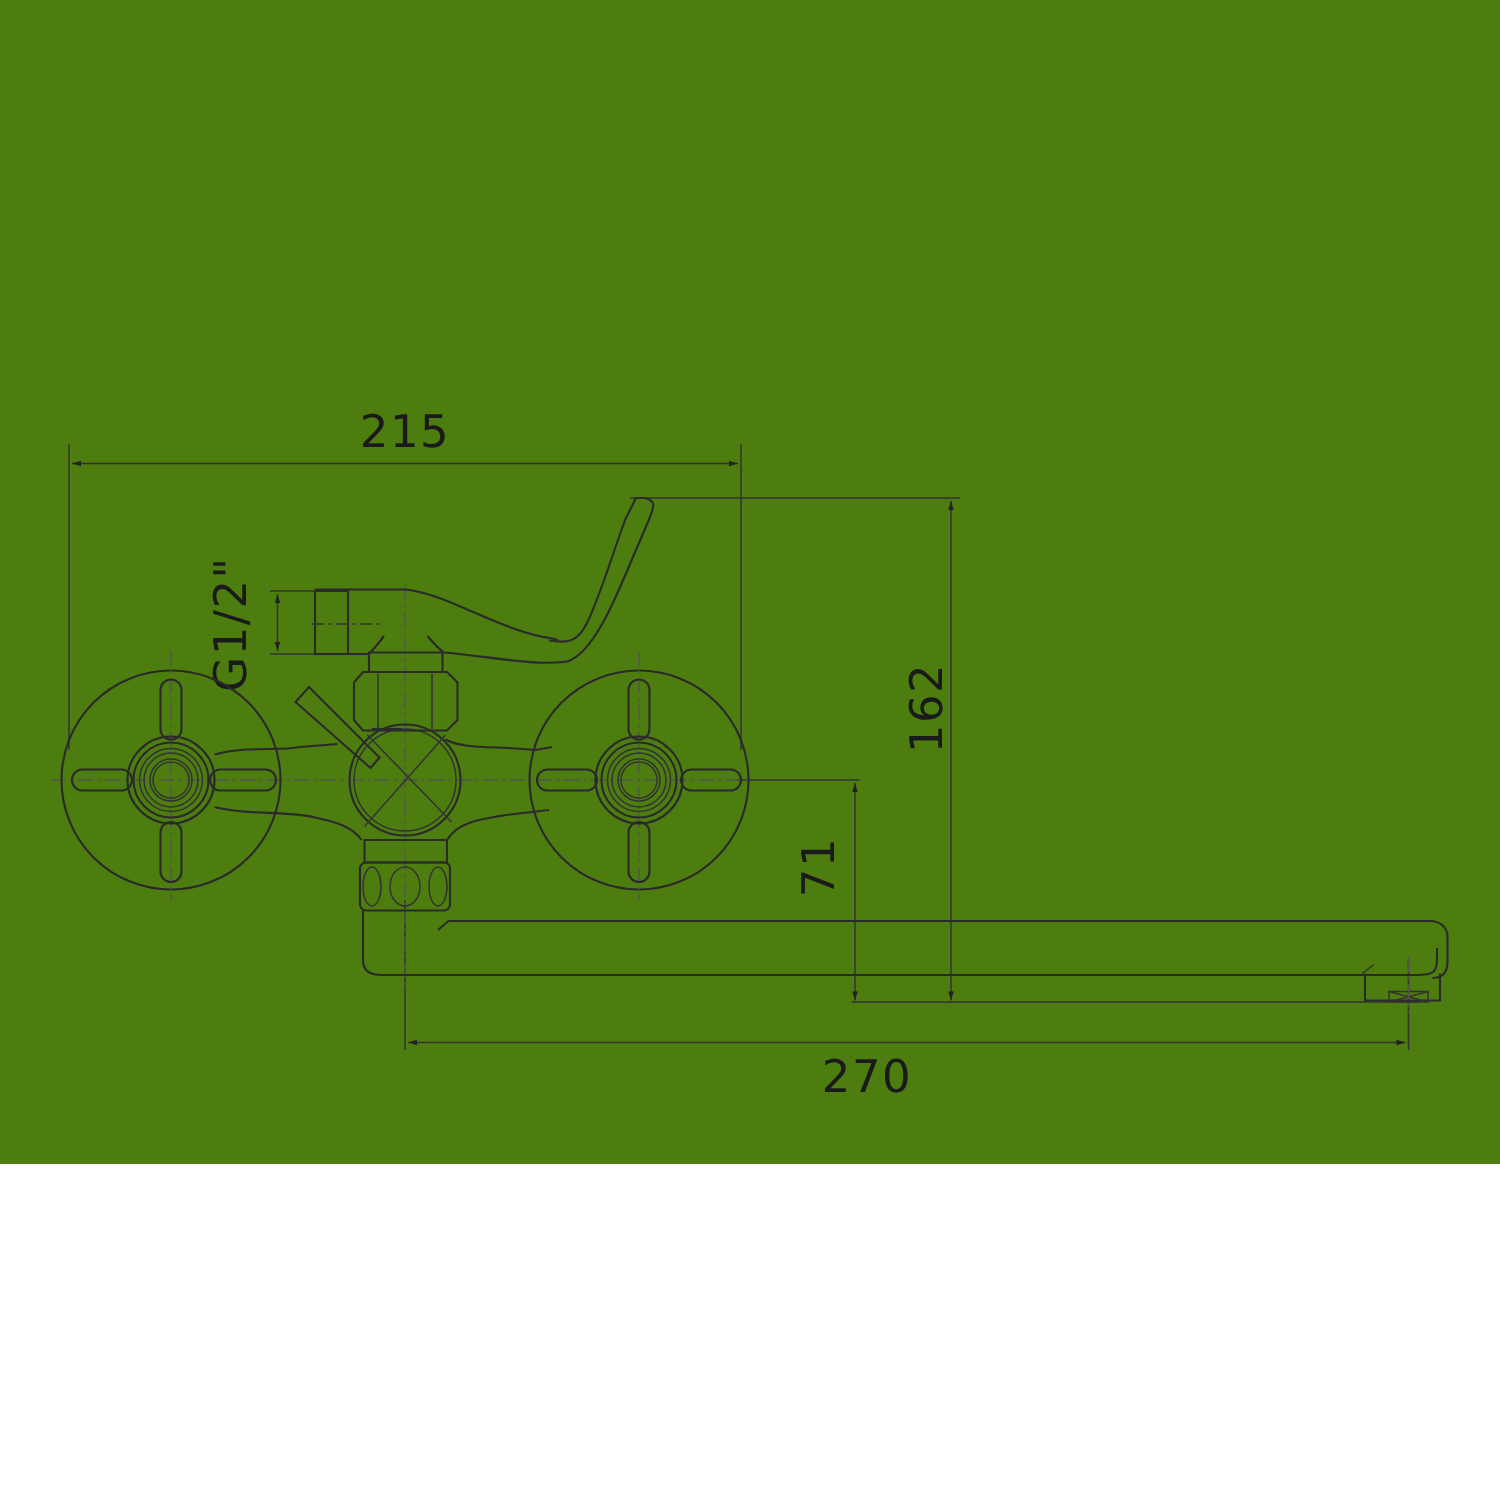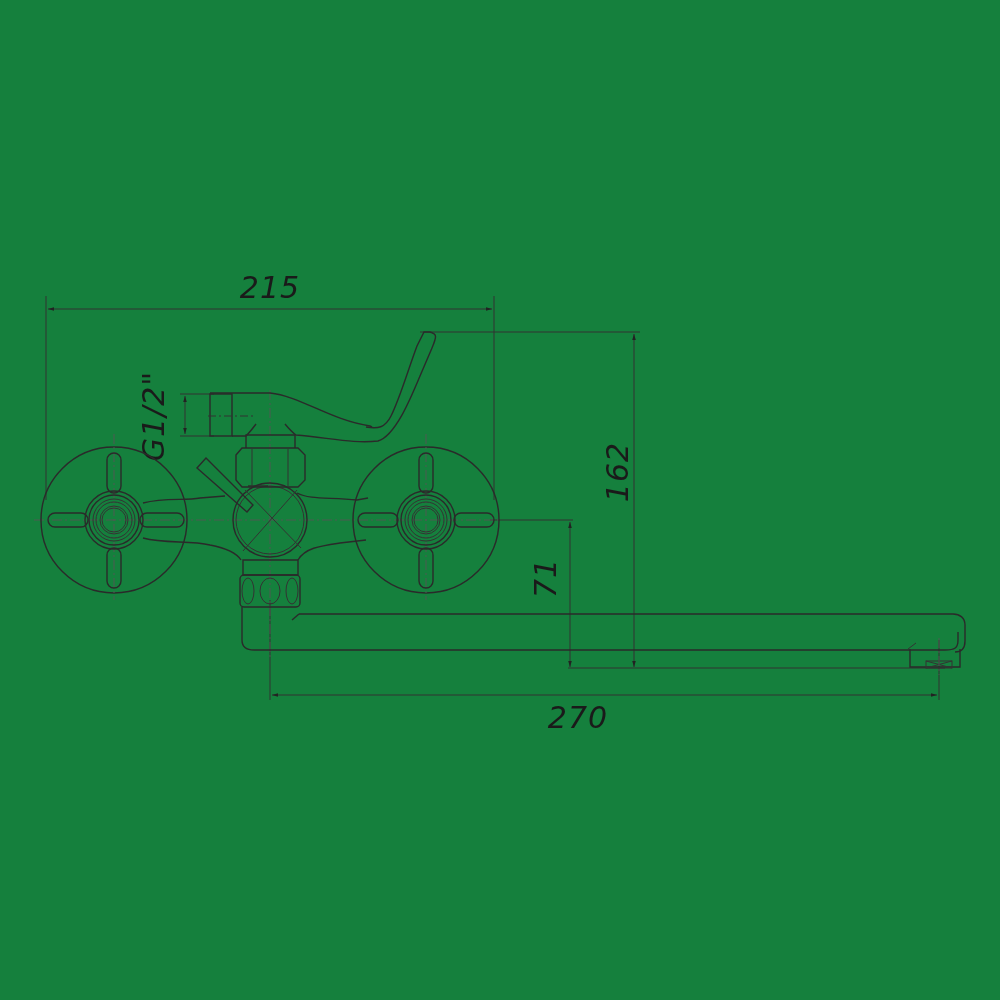--- a/index.html
+++ b/index.html
@@ -1,16 +1,16 @@
 <!DOCTYPE html>
 <html><head>
   <meta charset="utf-8">
   <style>
     html, body { margin: 0; padding: 0; background: #ffffff; }
-    .canvas { position: relative; width: 1000px; height: 1000px; background: #15803d; overflow: hidden; font-style: italic; }
+    .canvas { position: relative; width: 1000px; height: 776px; background: #4d7c0f; overflow: hidden; }
     svg { position: absolute; left: 0; top: 0; }
     .dim-text { font-family: "DejaVu Sans", sans-serif; font-size: 30px; fill: #1a1a1a; font-weight: 400; letter-spacing: 1px; }
     .ln { stroke: #2a2a2a; stroke-width: 1.4; fill: none; }
     .thin { stroke: #333; stroke-width: 1; fill: none; }
     .cl { stroke: #555; stroke-width: 0.9; fill: none; stroke-dasharray: 10 3 2 3; }
     .dimln { stroke: #333; stroke-width: 1; fill: none; }
     .arrow { fill: #222; }
   </style>
 </head>
 <body>

